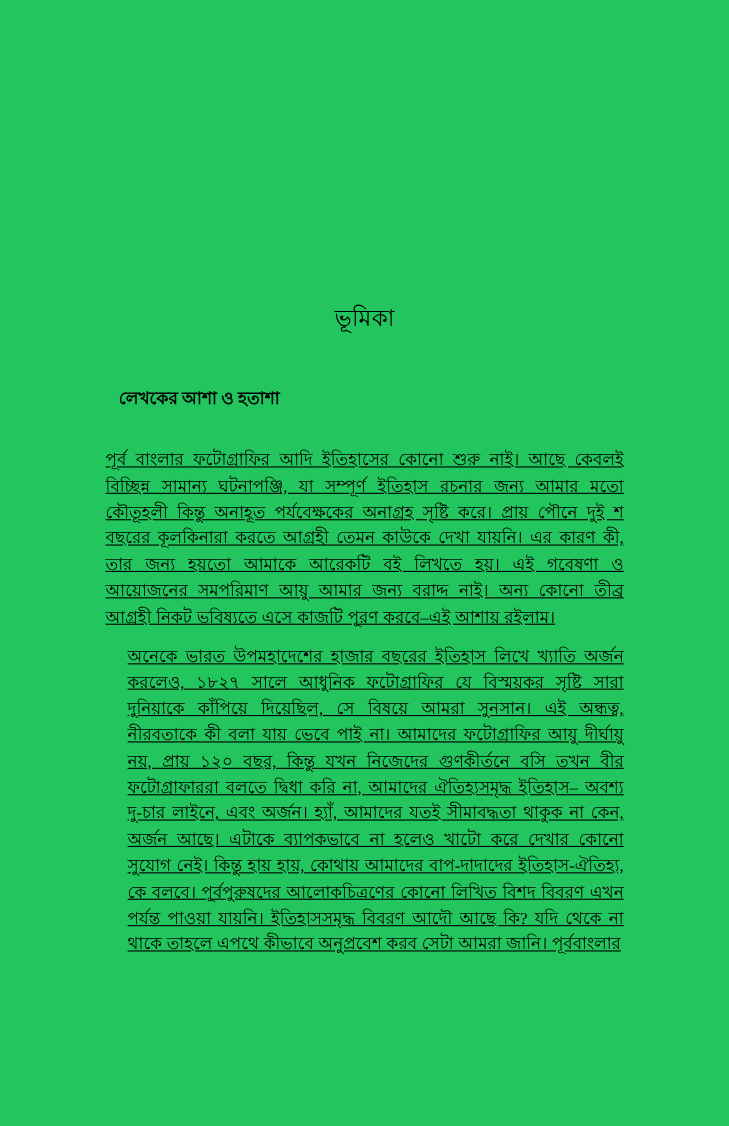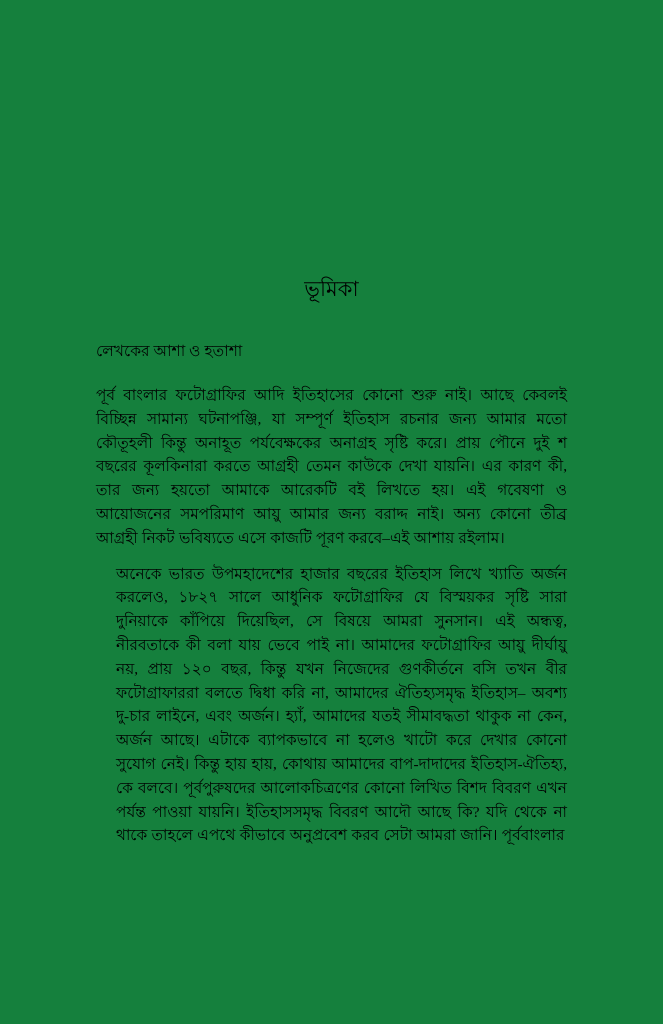--- a/index.html
+++ b/index.html
@@ -8,21 +8,21 @@
     background: #ffffff;
   }
   body {
     font-family: "Liberation Serif", "DejaVu Serif", serif;
     color: #000000;
   }
   .page {
     position: relative;
     width: 663px;
     height: 1024px;
-    background: #15803d;
+    background: #22c55e;
     overflow: hidden;
     box-sizing: border-box;
   }
   .content {
     position: absolute;
     left: 96px;
     top: 0;
     width: 471px;
   }
   .chapter-title {
@@ -30,32 +30,33 @@
     line-height: 26px;
     font-weight: 400;
     text-align: center;
     margin: 0;
     padding-top: 276px;
     letter-spacing: 0.2px;
   }
   .section-heading {
     font-size: 15.5px;
     line-height: 20px;
-    font-weight: 400;
+    font-weight: 700;
     text-align: left;
-    margin: 0;
+    margin: 12px;
     padding-top: 39px;
   }
   .body-text {
     font-size: 15.3px;
     line-height: 23.8px;
     text-align: justify;
     text-justify: inter-word;
     margin: 0;
     word-spacing: 0.5px;
+    text-decoration: underline;
   }
   .body-text.first-para {
     padding-top: 22px;
   }
   .body-text.second-para {
     padding-top: 12px;
     margin-left: 20px;
   }
 </style>
 </head>

